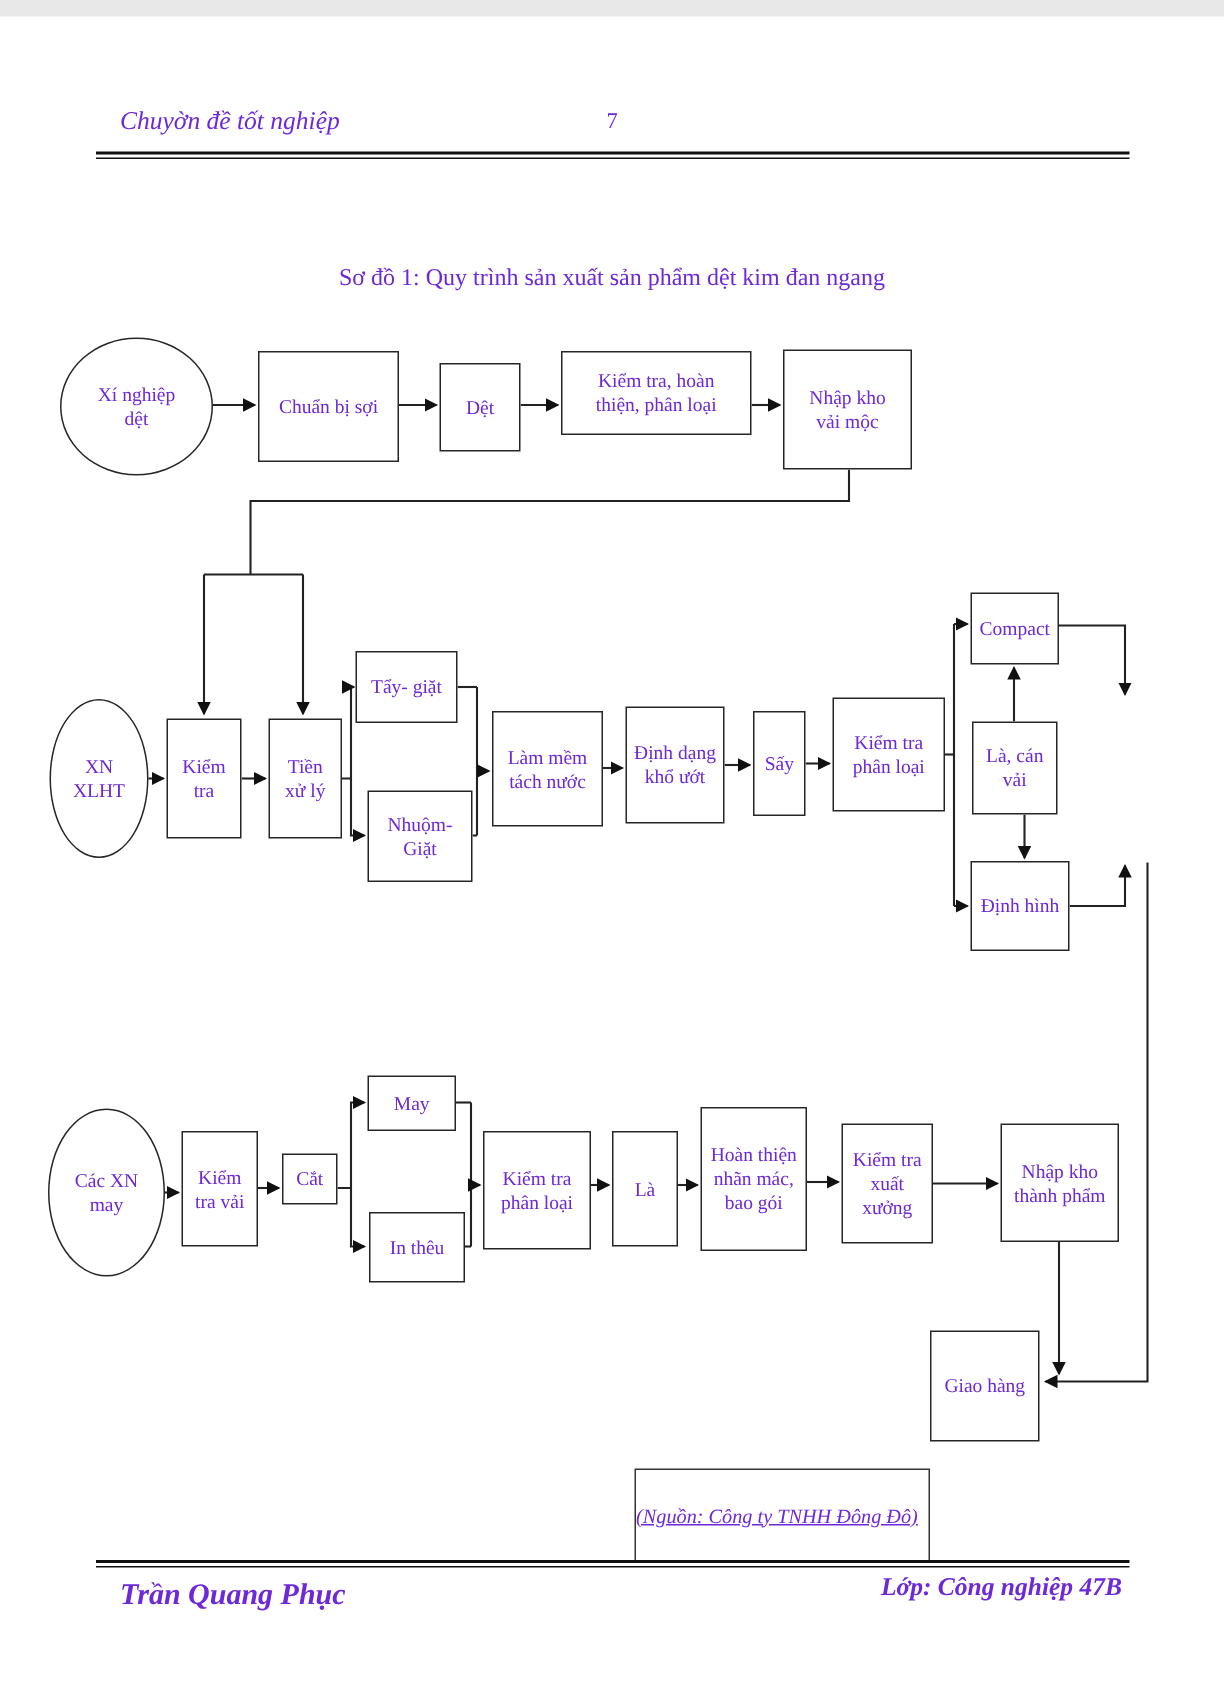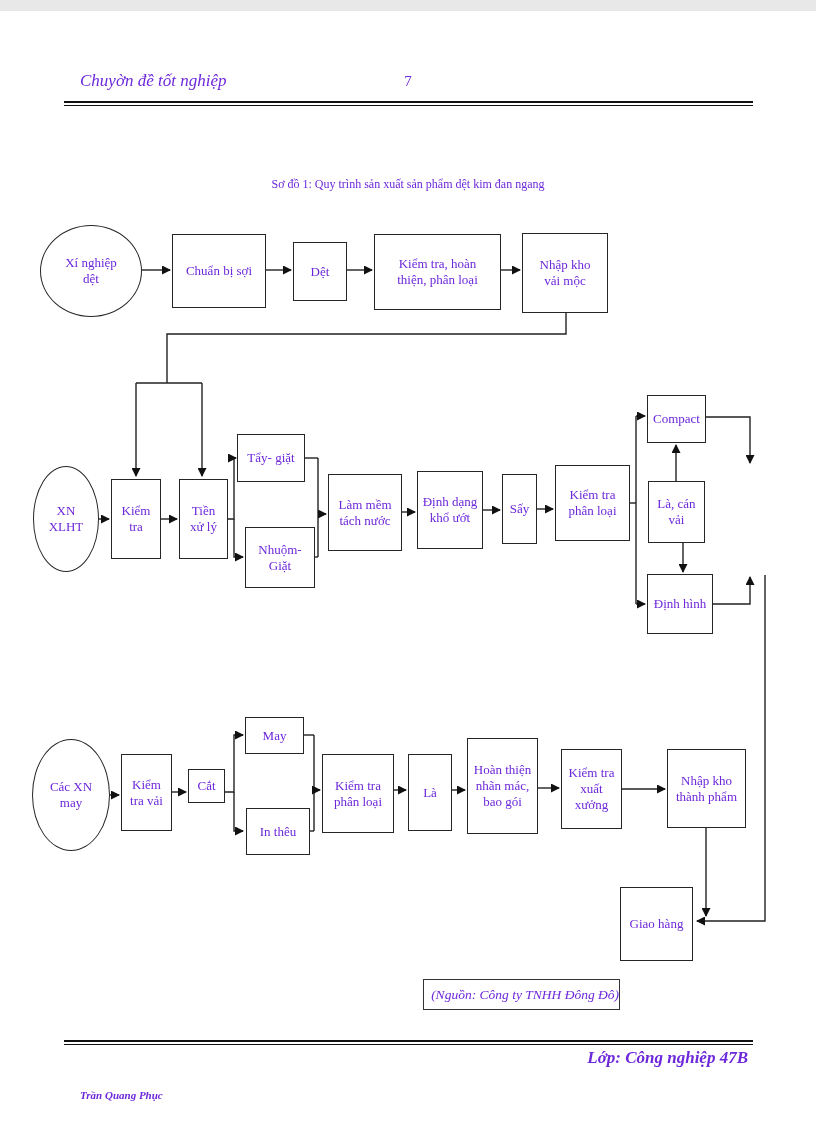--- a/index.html
+++ b/index.html
@@ -6,36 +6,36 @@
   .page{
     position:relative;width:816px;height:1123px;margin:11px auto;background:#ffffff;
     font-family:"Liberation Serif", serif;color:#6d28d9;overflow:hidden;
   }
   
   .hdr-left{position:absolute;left:80px;top:60px;font-size:17px;font-style:italic;}
   .hdr-page{position:absolute;left:0;top:62px;width:816px;text-align:center;font-size:15px;}
   .rule{position:absolute;left:64px;width:689px;height:2px;border-top:2.5px solid #111;border-bottom:1px solid #111;}
   .rule.hdr{top:90px;}
   .rule.ftr{top:1029px;}
-  .ftr-left{position:absolute;left:80px;top:1078px;font-size:11px;font-style:italic;font-weight:bold;}
+  .ftr-left{position:absolute;left:80px;top:1041px;font-size:20px;font-style:italic;font-weight:bold;}
   .ftr-right{position:absolute;right:68px;top:1037px;font-size:17px;font-style:italic;font-weight:bold;}
   .bottom-dots{position:absolute;left:0;top:1116px;width:816px;border-top:2px dotted #9a9a9a;}
   
-  .fig-title{position:absolute;left:0;top:166px;width:816px;text-align:center;font-size:12px;}
+  .fig-title{position:absolute;left:0;top:166px;width:816px;text-align:center;font-size:16px;}
   
   .node{
     position:absolute;box-sizing:border-box;background:#fff;border:1.5px solid #262626;
     display:flex;align-items:center;justify-content:center;text-align:center;
     font-size:13px;line-height:1.22;white-space:pre-line;padding:1px;
   }
   .ellipse{border-radius:50%;}
   .src-box{
-    position:absolute;left:423px;top:968px;width:197px;height:31px;box-sizing:border-box;
-    border:1.3px solid #333;display:flex;align-items:center;justify-content:flex-end;
-    font-size:13.5px;font-style:italic;
+    position:absolute;left:423px;top:968px;width:197px;height:63px;box-sizing:border-box;
+    border:1.3px solid #333;display:flex;align-items:center;justify-content:flex-start;
+    font-size:13.5px;font-style:italic;text-decoration:underline;
   }
   svg.connectors{position:absolute;left:0;top:0;}
   svg.connectors polyline, svg.connectors line{fill:none;stroke:#222;stroke-width:1.4;}
 </style>
 </head>
 <body>
 
 <div class="page">
 
   <div class="hdr-left">Chuyờn đề tốt nghiệp</div>
@@ -96,21 +96,21 @@
     <polyline points="452,779 465,779" marker-end="url(#ah)"></polyline>
     <polyline points="538,777 559,777" marker-end="url(#ah)"></polyline>
     <polyline points="622,778 665,778" marker-end="url(#ah)"></polyline>
     <polyline points="706,817 706,905" marker-end="url(#ah)"></polyline>
   </svg>
 
   <div class="node ellipse" style="left:40px;top:214px;width:102px;height:92px"><span>Xí nghiệp
 dệt</span></div>
   <div class="node" style="left:172px;top:223px;width:94px;height:74px"><span>Chuẩn bị sợi</span></div>
   <div class="node" style="left:293px;top:231px;width:54px;height:59px"><span>Dệt</span></div>
-  <div class="node" style="left:374px;top:223px;width:127px;height:76px"><span>Kiểm tra, hoàn
+  <div class="node" style="left:374px;top:223px;width:127px;height:56px"><span>Kiểm tra, hoàn
 thiện, phân loại</span></div>
   <div class="node" style="left:522px;top:222px;width:86px;height:80px"><span>Nhập kho
 vải mộc</span></div>
 
   <div class="node ellipse" style="left:33px;top:455px;width:66px;height:106px"><span>XN
 XLHT</span></div>
   <div class="node" style="left:111px;top:468px;width:50px;height:80px"><span>Kiểm
 tra</span></div>
   <div class="node" style="left:179px;top:468px;width:49px;height:80px"><span>Tiền
 xử lý</span></div>

